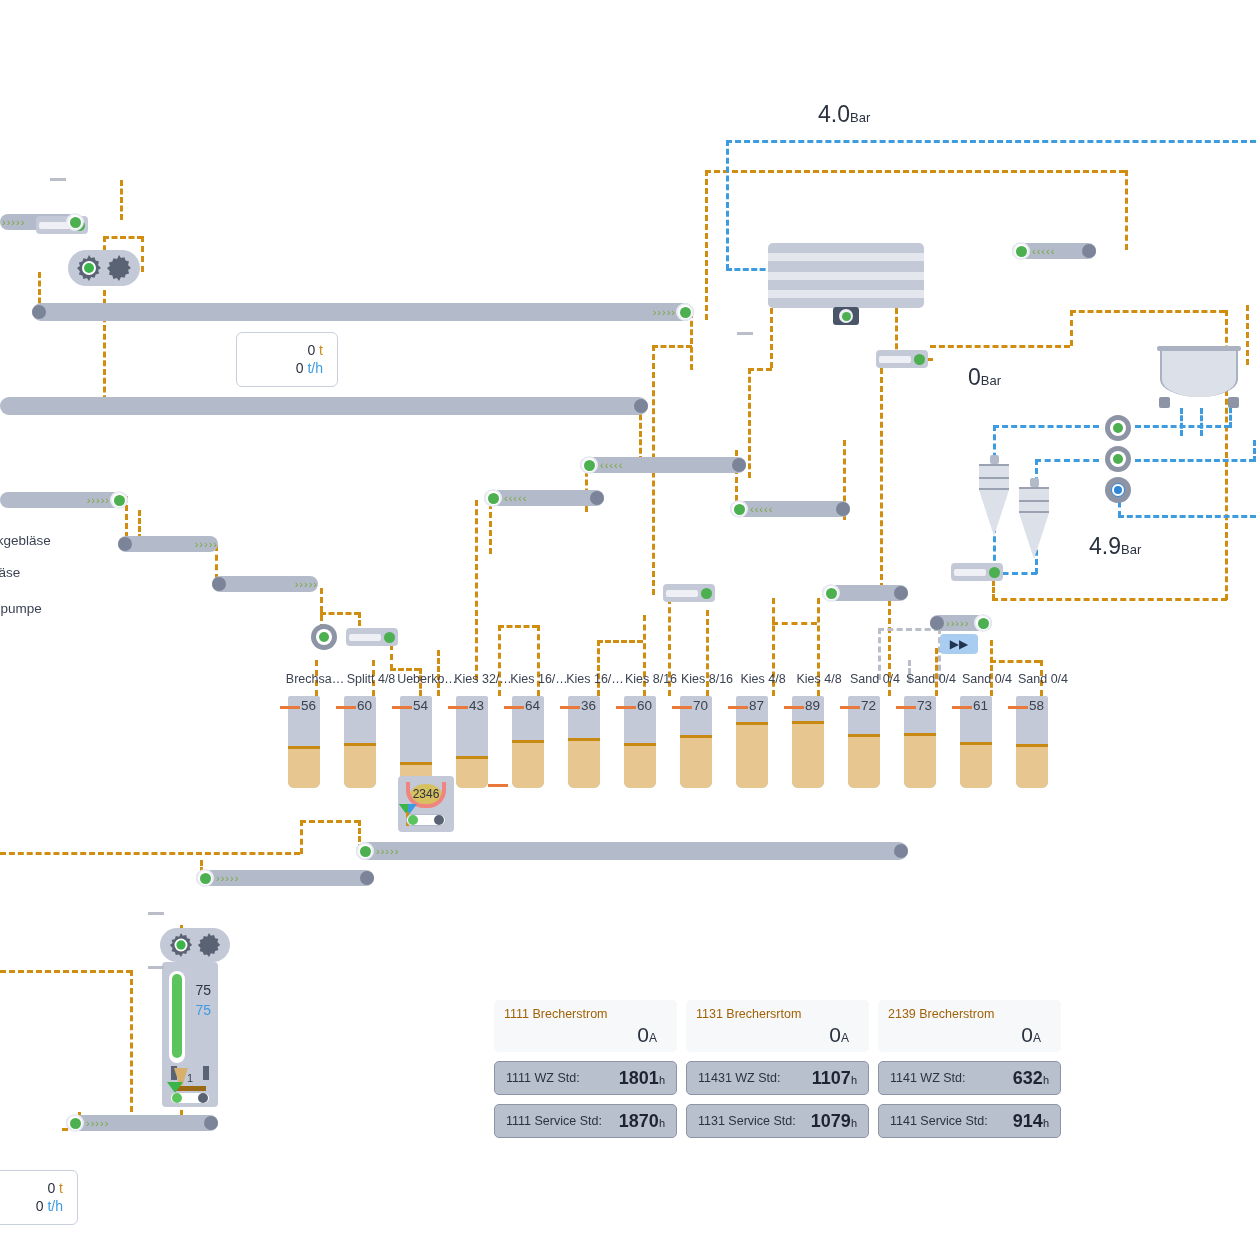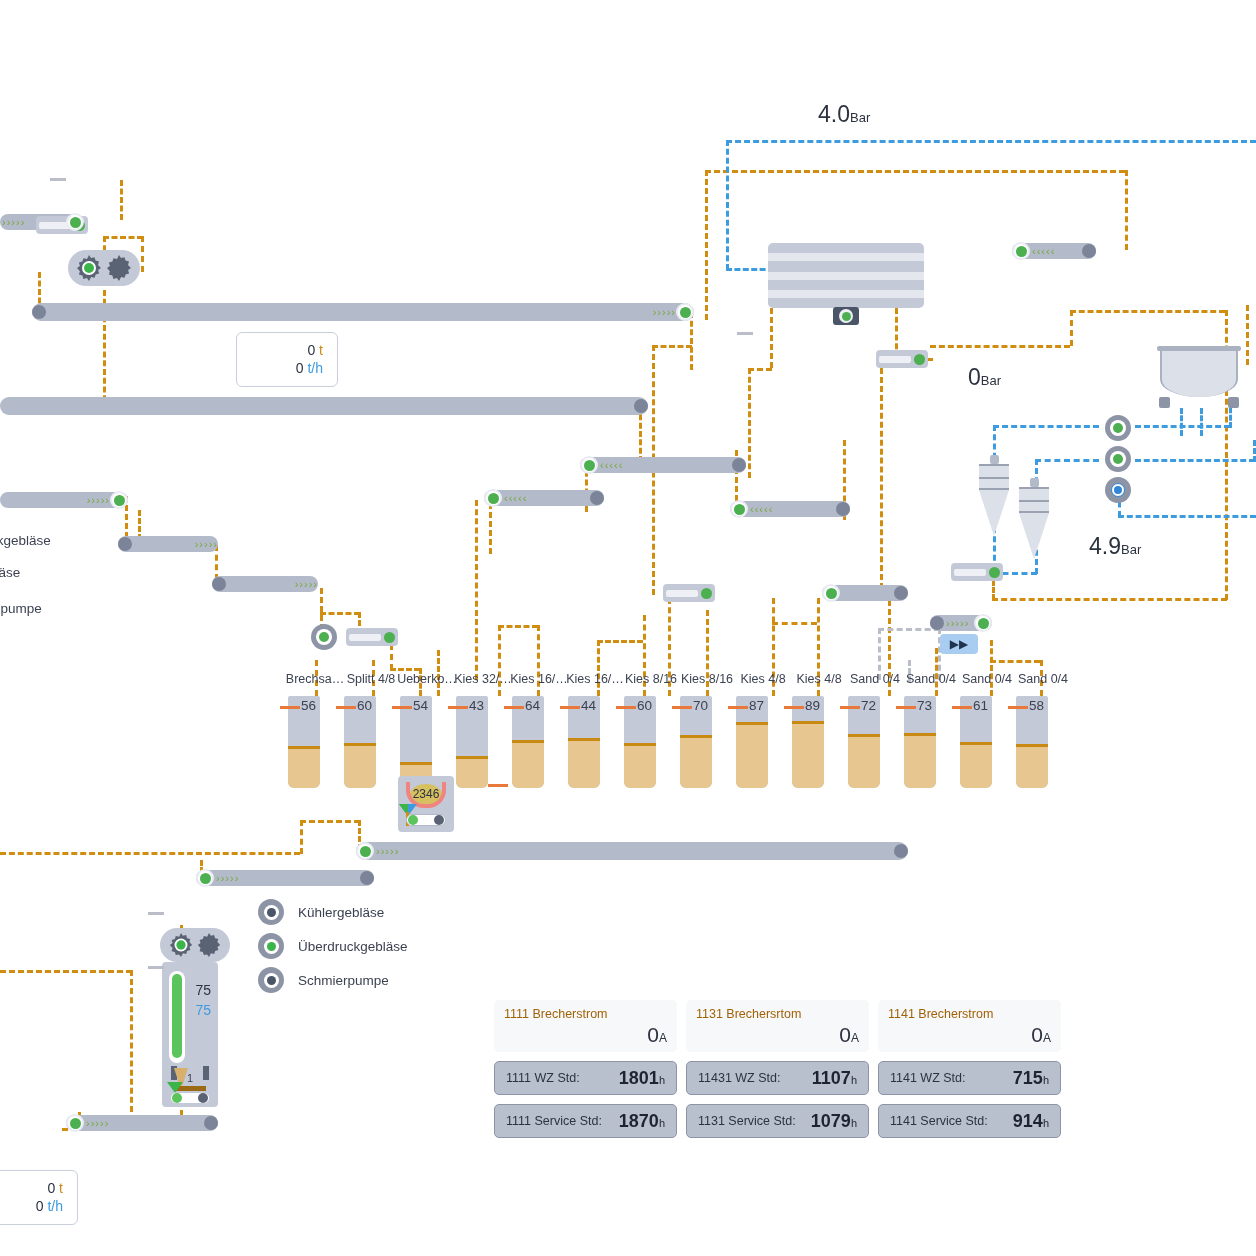--- a/index.html
+++ b/index.html
@@ -145,21 +145,21 @@
 
   
   #stats { position: absolute; left: 494px; top: 1000px; display: flex; gap: 9px; }
   .stat-col { width: 183px; display: flex; flex-direction: column; gap: 9px; }
   .stat-top {
     background: #f7f8fa; border-radius: 5px; height: 52px;
     position: relative; padding: 7px 10px;
   }
   .stat-top .nm { font-size: 12.5px; color: #a16207; }
   .stat-top .vv {
-    position: absolute; right: 10px; bottom: 5px;
+    position: absolute; right: 20px; bottom: 5px;
     font-size: 21px; color: #2b3240; text-align: right;
   }
   .stat-top .vv s { text-decoration: none; font-size: 12px; }
   .stat-row {
     background: #b9c0cd; border: 1px solid #8d94a5; border-radius: 5px;
     height: 34px; display: flex; align-items: center;
     justify-content: space-between; padding: 0 11px;
   }
   .stat-row .nm { font-size: 12.5px; color: #2b3240; }
   .stat-row .vv { font-size: 18px; color: #1f2530; font-weight: bold; }
@@ -621,21 +621,21 @@
         <div class="silo-label">Kies 16/…</div>
         <div class="silo-body">
           <div class="silo-val">64</div>
           <div class="silo-fill" style="height:48px;"></div>
         </div>
         <div class="silo-tick"></div>
       </div>
       <div class="silo">
         <div class="silo-label">Kies 16/…</div>
         <div class="silo-body">
-          <div class="silo-val">44</div>
+          <div class="silo-val">36</div>
           <div class="silo-fill" style="height:50px;"></div>
         </div>
         <div class="silo-tick"></div>
       </div>
       <div class="silo">
         <div class="silo-label">Kies 8/16</div>
         <div class="silo-body">
           <div class="silo-val">60</div>
           <div class="silo-fill" style="height:45px;"></div>
         </div>
@@ -753,46 +753,20 @@
   </div>
   <div class="tcard" style="left:-18px; top:1170px; width:96px; height:55px;">
     <div class="l1"><span>0</span> <u>t</u></div>
     <div class="l2"><span>0</span> <u>t/h</u></div>
   </div>
 
   <div class="clip-lbl" style="left:-10px; top:533px;">ckgebläse</div>
   <div class="clip-lbl" style="left:-12px; top:565px;">bläse</div>
   <div class="clip-lbl" style="left:-10px; top:601px;">ölpumpe</div>
 
-  <div id="legend">
-      <div class="leg-row">
-        <div class="leg-ico">
-          <div class="in">
-            <div class="cc"></div>
-          </div>
-        </div>
-        <div class="leg-txt">Kühlergebläse</div>
-      </div>
-      <div class="leg-row">
-        <div class="leg-ico on">
-          <div class="in">
-            <div class="cc"></div>
-          </div>
-        </div>
-        <div class="leg-txt">Überdruckgebläse</div>
-      </div>
-      <div class="leg-row">
-        <div class="leg-ico">
-          <div class="in">
-            <div class="cc"></div>
-          </div>
-        </div>
-        <div class="leg-txt">Schmierpumpe</div>
-      </div>
-    </div>
 
   <div id="stats">
       <div class="stat-col">
         <div class="stat-top">
           <div class="nm">1111 Brecherstrom</div>
           <div class="vv"><span>0</span><s>A</s></div>
         </div>
         <div class="stat-row">
           <div class="nm">1111 WZ Std:</div>
           <div class="vv"><span>1801</span><s>h</s></div>
@@ -811,26 +785,26 @@
           <div class="nm">11431 WZ Std:</div>
           <div class="vv"><span>1107</span><s>h</s></div>
         </div>
         <div class="stat-row">
           <div class="nm">1131 Service Std:</div>
           <div class="vv"><span>1079</span><s>h</s></div>
         </div>
       </div>
       <div class="stat-col">
         <div class="stat-top">
-          <div class="nm">1141 Brecherstrom</div>
+          <div class="nm">2139 Brecherstrom</div>
           <div class="vv"><span>0</span><s>A</s></div>
         </div>
         <div class="stat-row">
           <div class="nm">1141 WZ Std:</div>
-          <div class="vv"><span>715</span><s>h</s></div>
+          <div class="vv"><span>632</span><s>h</s></div>
         </div>
         <div class="stat-row">
           <div class="nm">1141 Service Std:</div>
           <div class="vv"><span>914</span><s>h</s></div>
         </div>
       </div>
     </div>
 
 </div>
 

